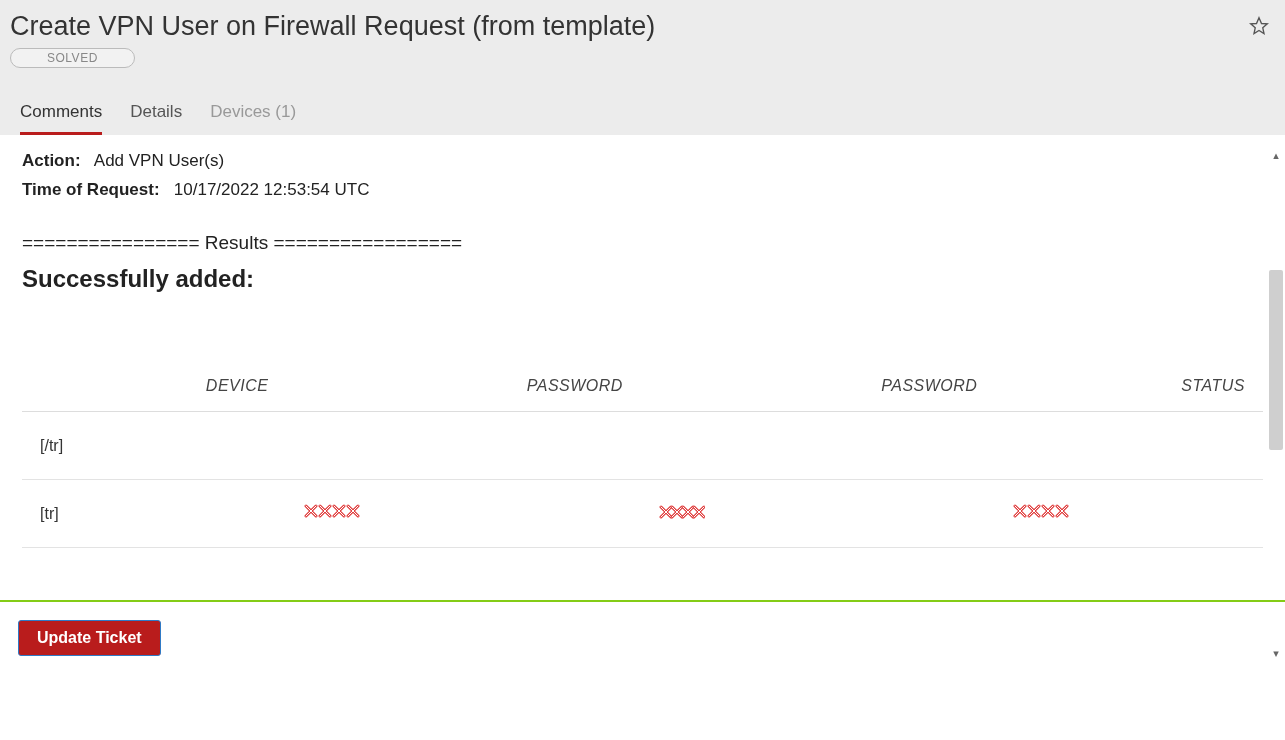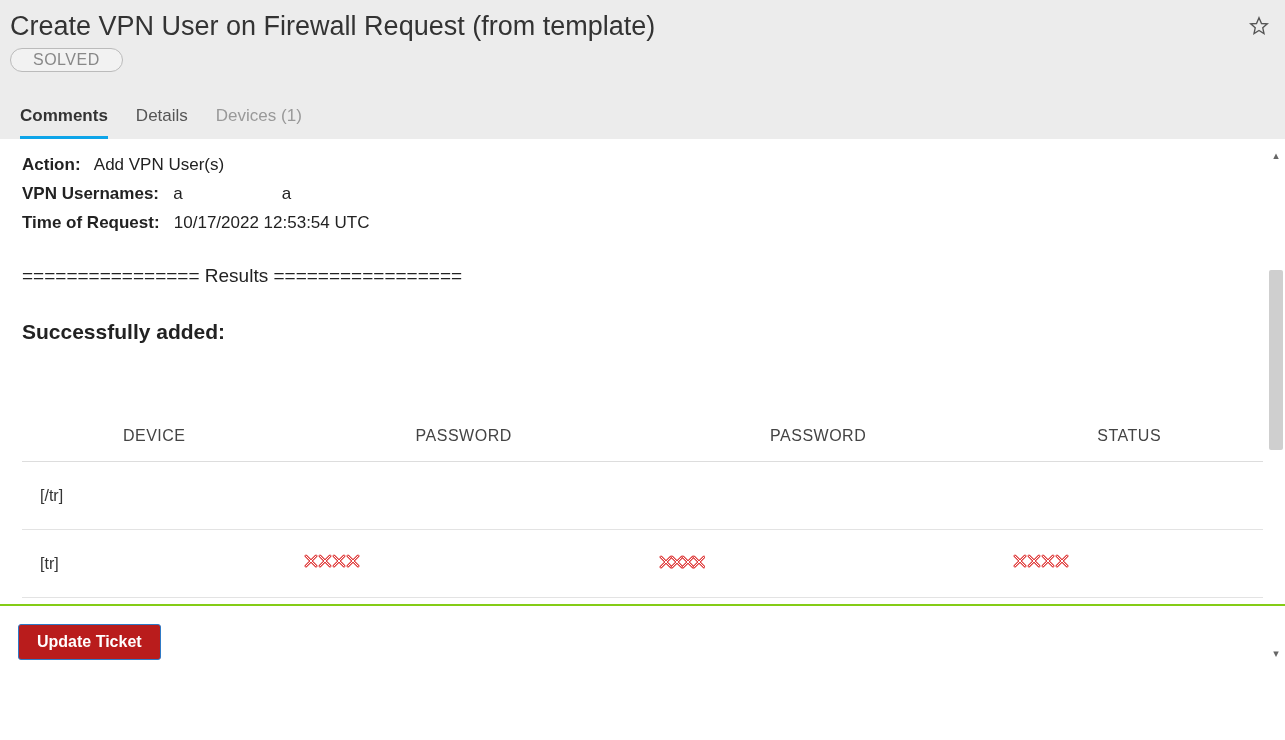--- a/index.html
+++ b/index.html
@@ -28,80 +28,80 @@
   }
   .star-icon {
     color: #555;
     padding: 6px;
   }
   .star-icon svg { display:block; }
   .status-pill {
     display: inline-block;
     border: 1px solid #bbb;
     color: #888;
-    font-size: 16px;
+    font-size: 12px;
     letter-spacing: 0.5px;
-    padding: 2px 22px;
+    padding: 2px 36px;
     border-radius: 12px;
     margin-top: 6px;
     background:#f2f2f2;
   }
   .tabs {
     display: flex;
     gap: 28px;
     margin-top: 34px;
     padding-left: 10px;
   }
   .tab {
     font-size: 17px;
     color: #555;
     padding-bottom: 10px;
     cursor: pointer;
   }
   .tab.active {
     color: #333;
-    font-weight: 700;
-    border-bottom: 3px solid #0ea5e9;
+    font-weight: 400;
+    border-bottom: 3px solid #b91c1c;
   }
   .tab.muted { color: #999; }
   .content-scroll {
     height: 467px;
     overflow-y: auto;
     position: relative;
     border-bottom: 2px solid #84cc16;
   }
   .content-inner {
     padding: 12px 22px 40px 22px;
     font-size: 17px;
     color: #222;
     line-height: 1.7;
   }
   .kv-line b { font-weight: 600; }
   .results-sep {
     margin-top: 22px;
     font-size: 19px;
   }
   .success-line {
-    margin-top: 22px;
     font-weight: 600;
-    font-size: 21px;
+    font-size: 24px;
   }
   table.results {
     width: 100%;
     border-collapse: collapse;
     margin-top: 60px;
     font-size: 16px;
   }
   table.results th {
-    text-align: center;
+    text-align: right;
     font-weight: 500;
     color: #444;
     letter-spacing: 0.5px;
     padding: 12px 18px;
     border-bottom: 1px solid #ddd;
+    font-style: italic;
   }
   table.results td {
     padding: 20px 18px;
     border-bottom: 1px solid #e3e3e3;
     color: #333;
     vertical-align: middle;
   }
   .redact {
     display: inline-block;
   }
@@ -183,25 +183,20 @@
 
 <div class="content-scroll">
   <div class="content-inner">
 
     <div class="kv-line">
       <b>Action:</b>
       <span>&nbsp;</span>
       <span>Add VPN User(s)</span>
     </div>
 
-    <div class="kv-line">
-      <b>VPN Usernames:</b>
-      <span>&nbsp;</span>
-      <span style="white-space:pre">a                     a</span>
-    </div>
 
     <div class="kv-line">
       <b>Time of Request:</b>
       <span>&nbsp;</span>
       <span>10/17/2022 12:53:54 UTC</span>
     </div>
 
     <div class="results-sep">================ Results =================</div>
 
     <div class="success-line">Successfully added:</div>

